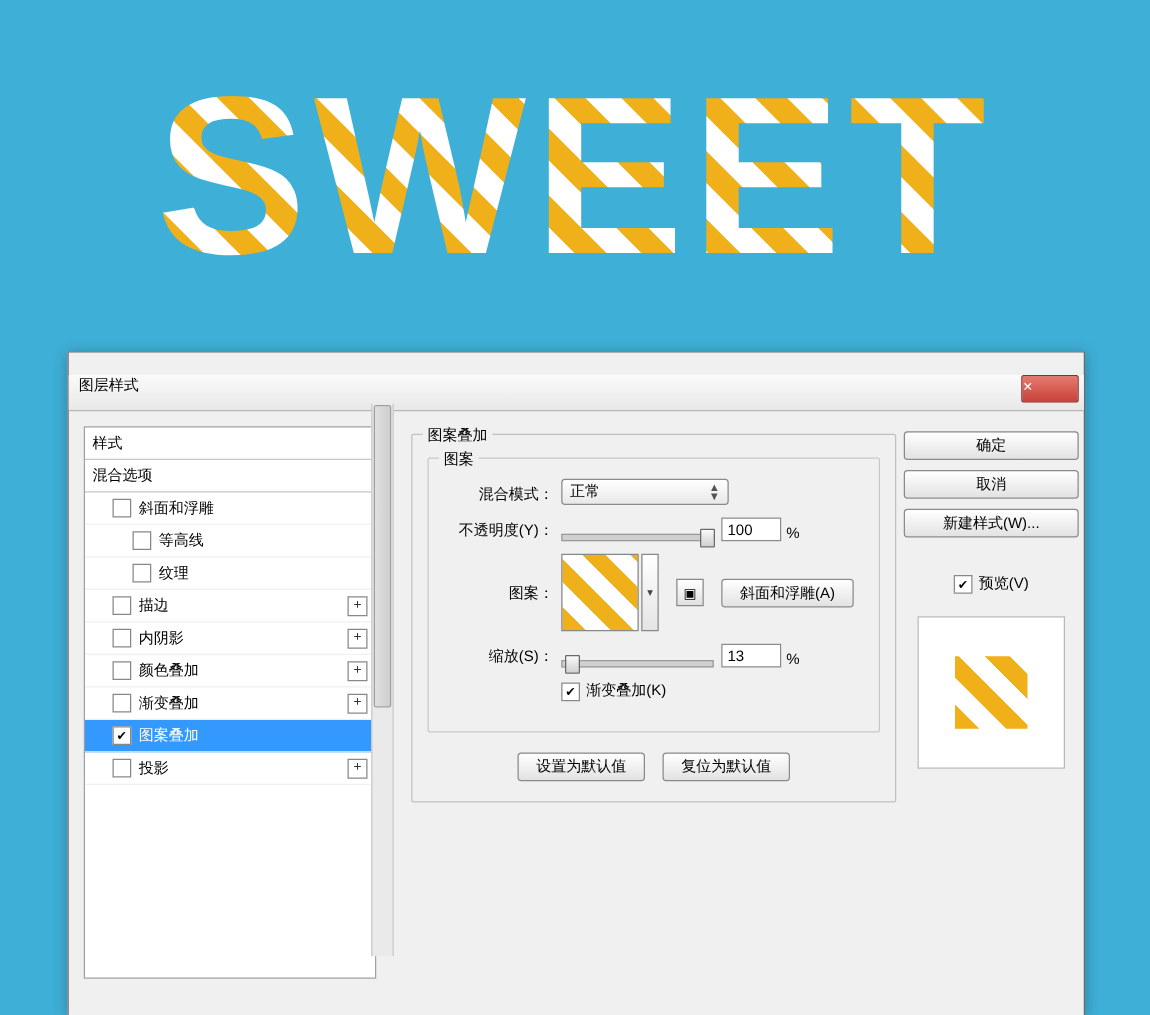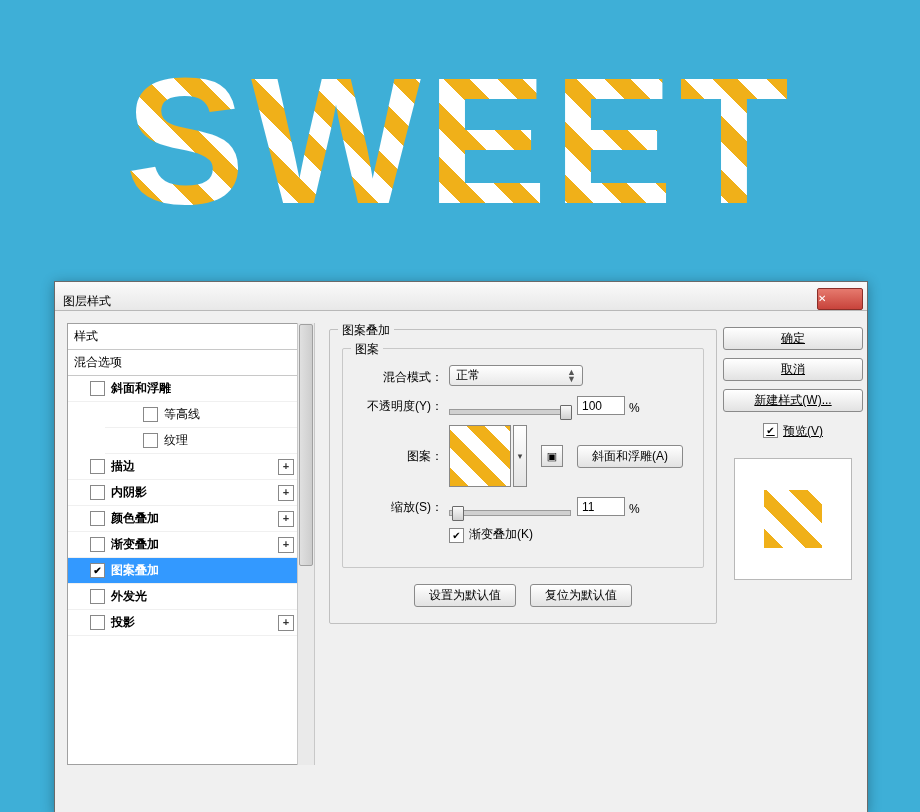--- a/index.html
+++ b/index.html
@@ -39,22 +39,23 @@
   height: 530px;
   background: #f0f0f0;
   border: 1px solid #6a6a6a;
   box-shadow: 0 2px 12px rgba(0,0,0,0.3);
 }
 .titlebar {
   height: 28px;
   background: linear-gradient(to bottom, #fafafa, #e8e8e8);
   border-bottom: 1px solid #b8b8b8;
   display: flex;
-  align-items: flex-end;
+  align-items: flex-start;
   padding: 0 0 0 8px;
+  margin-top: 18px;
 }
 .titlebar span { flex: 1; }
 .close-btn {
   width: 44px;
   height: 20px;
   background: linear-gradient(to bottom, #e67a6e, #c8433b);
   border: 1px solid #8a2e28;
   border-radius: 2px;
   color: #fff;
   display: flex;
@@ -99,22 +100,22 @@
   display: flex;
   align-items: center;
   padding: 0 6px;
   border-bottom: 1px solid #f0f0f0;
   position: relative;
 }
 .lp-row.header {
   border-bottom: 1px solid #c8c8c8;
   font-size: 12px;
 }
-.lp-row.indent { padding-left: 22px; font-weight: bold; }
-.lp-row.indent2 { padding-left: 38px; margin-left: 37px; }
+.lp-row.indent { padding-left: 22px; }
+.lp-row.indent2 { padding-left: 38px; }
 .lp-row.selected {
   background: #3399ff;
   color: #fff;
 }
 .lp-check {
   width: 13px; height: 13px;
   border: 1px solid #888;
   background: #fff;
   margin-right: 6px;
   display: flex; align-items:center; justify-content:center;
@@ -253,23 +254,23 @@
   justify-content: center;
   margin-top: 16px;
 }
 .right-panel {
   width: 124px;
   display: flex;
   flex-direction: column;
   align-items: center;
   padding-top: 4px;
 }
-.right-panel .btn { width: 110px; margin-bottom: 8px; text-decoration: underline; }
+.right-panel .btn { width: 110px; margin-bottom: 8px; }
 .preview-row {
-  display:flex; align-items:flex-start; margin-top: 3px; text-decoration: underline;
+  display:flex; align-items:flex-end; margin-top: 20px;
 }
 .preview-swatch-wrap {
   width: 116px; height: 120px;
   border: 1px solid #b8b8b8;
   background: #fff;
   margin-top: 18px;
   display:flex;align-items:center;justify-content:center;
 }
 .preview-swatch {
   width: 58px; height: 58px;
@@ -329,24 +330,20 @@
         <span class="lp-plus">+</span>
       </div>
       <div class="lp-row indent">
         <span class="lp-check"></span>
         <span>渐变叠加</span>
         <span class="lp-plus">+</span>
       </div>
       <div class="lp-row indent selected">
         <span class="lp-check checked"></span>
         <span>图案叠加</span>
-      </div>
-      <div class="lp-row indent">
-        <span class="lp-check"></span>
-        <span>外发光</span>
       </div>
       <div class="lp-row indent">
         <span class="lp-check"></span>
         <span>投影</span>
         <span class="lp-plus">+</span>
       </div>
     </div>
 
     <div class="scrollbar-gutter">
       <div class="thumb"></div>
@@ -388,21 +385,21 @@
                 <span>斜面和浮雕(A)</span>
               </div>
           </div>
 
           <div class="form-row">
             <div class="form-label">缩放(S)：</div>
             <div class="slider">
               <div class="knob" style="left:2px"></div>
             </div>
             <div class="num-input">
-                <span>11</span>
+                <span>13</span>
               </div>
             <span class="pct">%</span>
           </div>
 
           <div class="form-row" style="padding-left:94px">
             <span class="inline-check checked"></span>
             <span>渐变叠加(K)</span>
           </div>
         </div>
 

